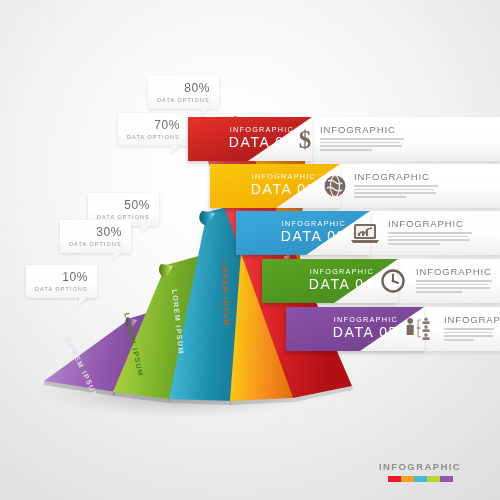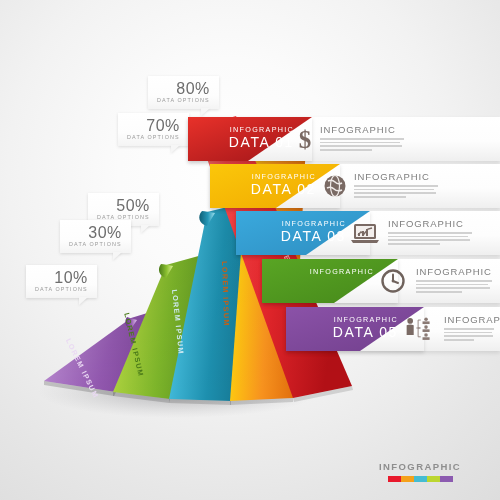--- a/index.html
+++ b/index.html
@@ -35,21 +35,21 @@
   
   .tag {
     position:absolute;
     background:linear-gradient(180deg,#ffffff 0%,#fdfdfd 60%,#f4f4f4 100%);
     box-shadow:0 1px 3px rgba(0,0,0,0.13);
     padding:5px 9px 6px 9px;
     text-align:right;
     min-width:60px;
   }
   .tag .pct {
-    font-size:16px; color:#6d6d6d; letter-spacing:0.5px; line-height:15px;
+    font-size:12px; color:#6d6d6d; letter-spacing:0.5px; line-height:15px;
   }
   .tag .sub {
     font-size:5.4px; color:#9a9a9a; letter-spacing:1.15px; margin-top:1px;
   }
   .tag:after {
     content:""; position:absolute; right:9px; bottom:-7px;
     border-left:0 solid transparent;
     border-right:9px solid transparent;
     border-top:8px solid #f6f6f6;
     filter:drop-shadow(0 1px 1px rgba(0,0,0,0.10));
@@ -351,20 +351,21 @@
       <defs>
           <linearGradient id="bw3" x1="0" y1="0" x2="1" y2="1">
         <stop offset="0%" stop-color="#59a524"></stop>
             <stop offset="100%" stop-color="#46881a"></stop>
       </linearGradient>
         </defs>
       <path d="M0,0 L136,0 L72,44 L0,44 Z" fill="url(#bw3)"></path>
     </svg>
     <div class="btitle" style="left:14px; top:9px; width:98px;">
       <span class="small">INFOGRAPHIC</span>
+      <span class="big">DATA 04</span>
     </div>
     <div class="icon" style="left:116px; top:7px;">
       <svg width="26" height="26" viewBox="0 0 26 26">
         <circle cx="13" cy="13" r="10.5" fill="none" stroke="#6f625c" stroke-width="2.4"></circle>
         <circle cx="13" cy="13" r="1.4" fill="#6f625c"></circle>
         <path d="M13,13 L13,6.5" stroke="#6f625c" stroke-width="2" stroke-linecap="round"></path>
         <path d="M13,13 L18,15" stroke="#6f625c" stroke-width="2" stroke-linecap="round"></path>
       </svg>
     </div>
     <div class="body" style="left:154px; top:7px; width:78px;">

